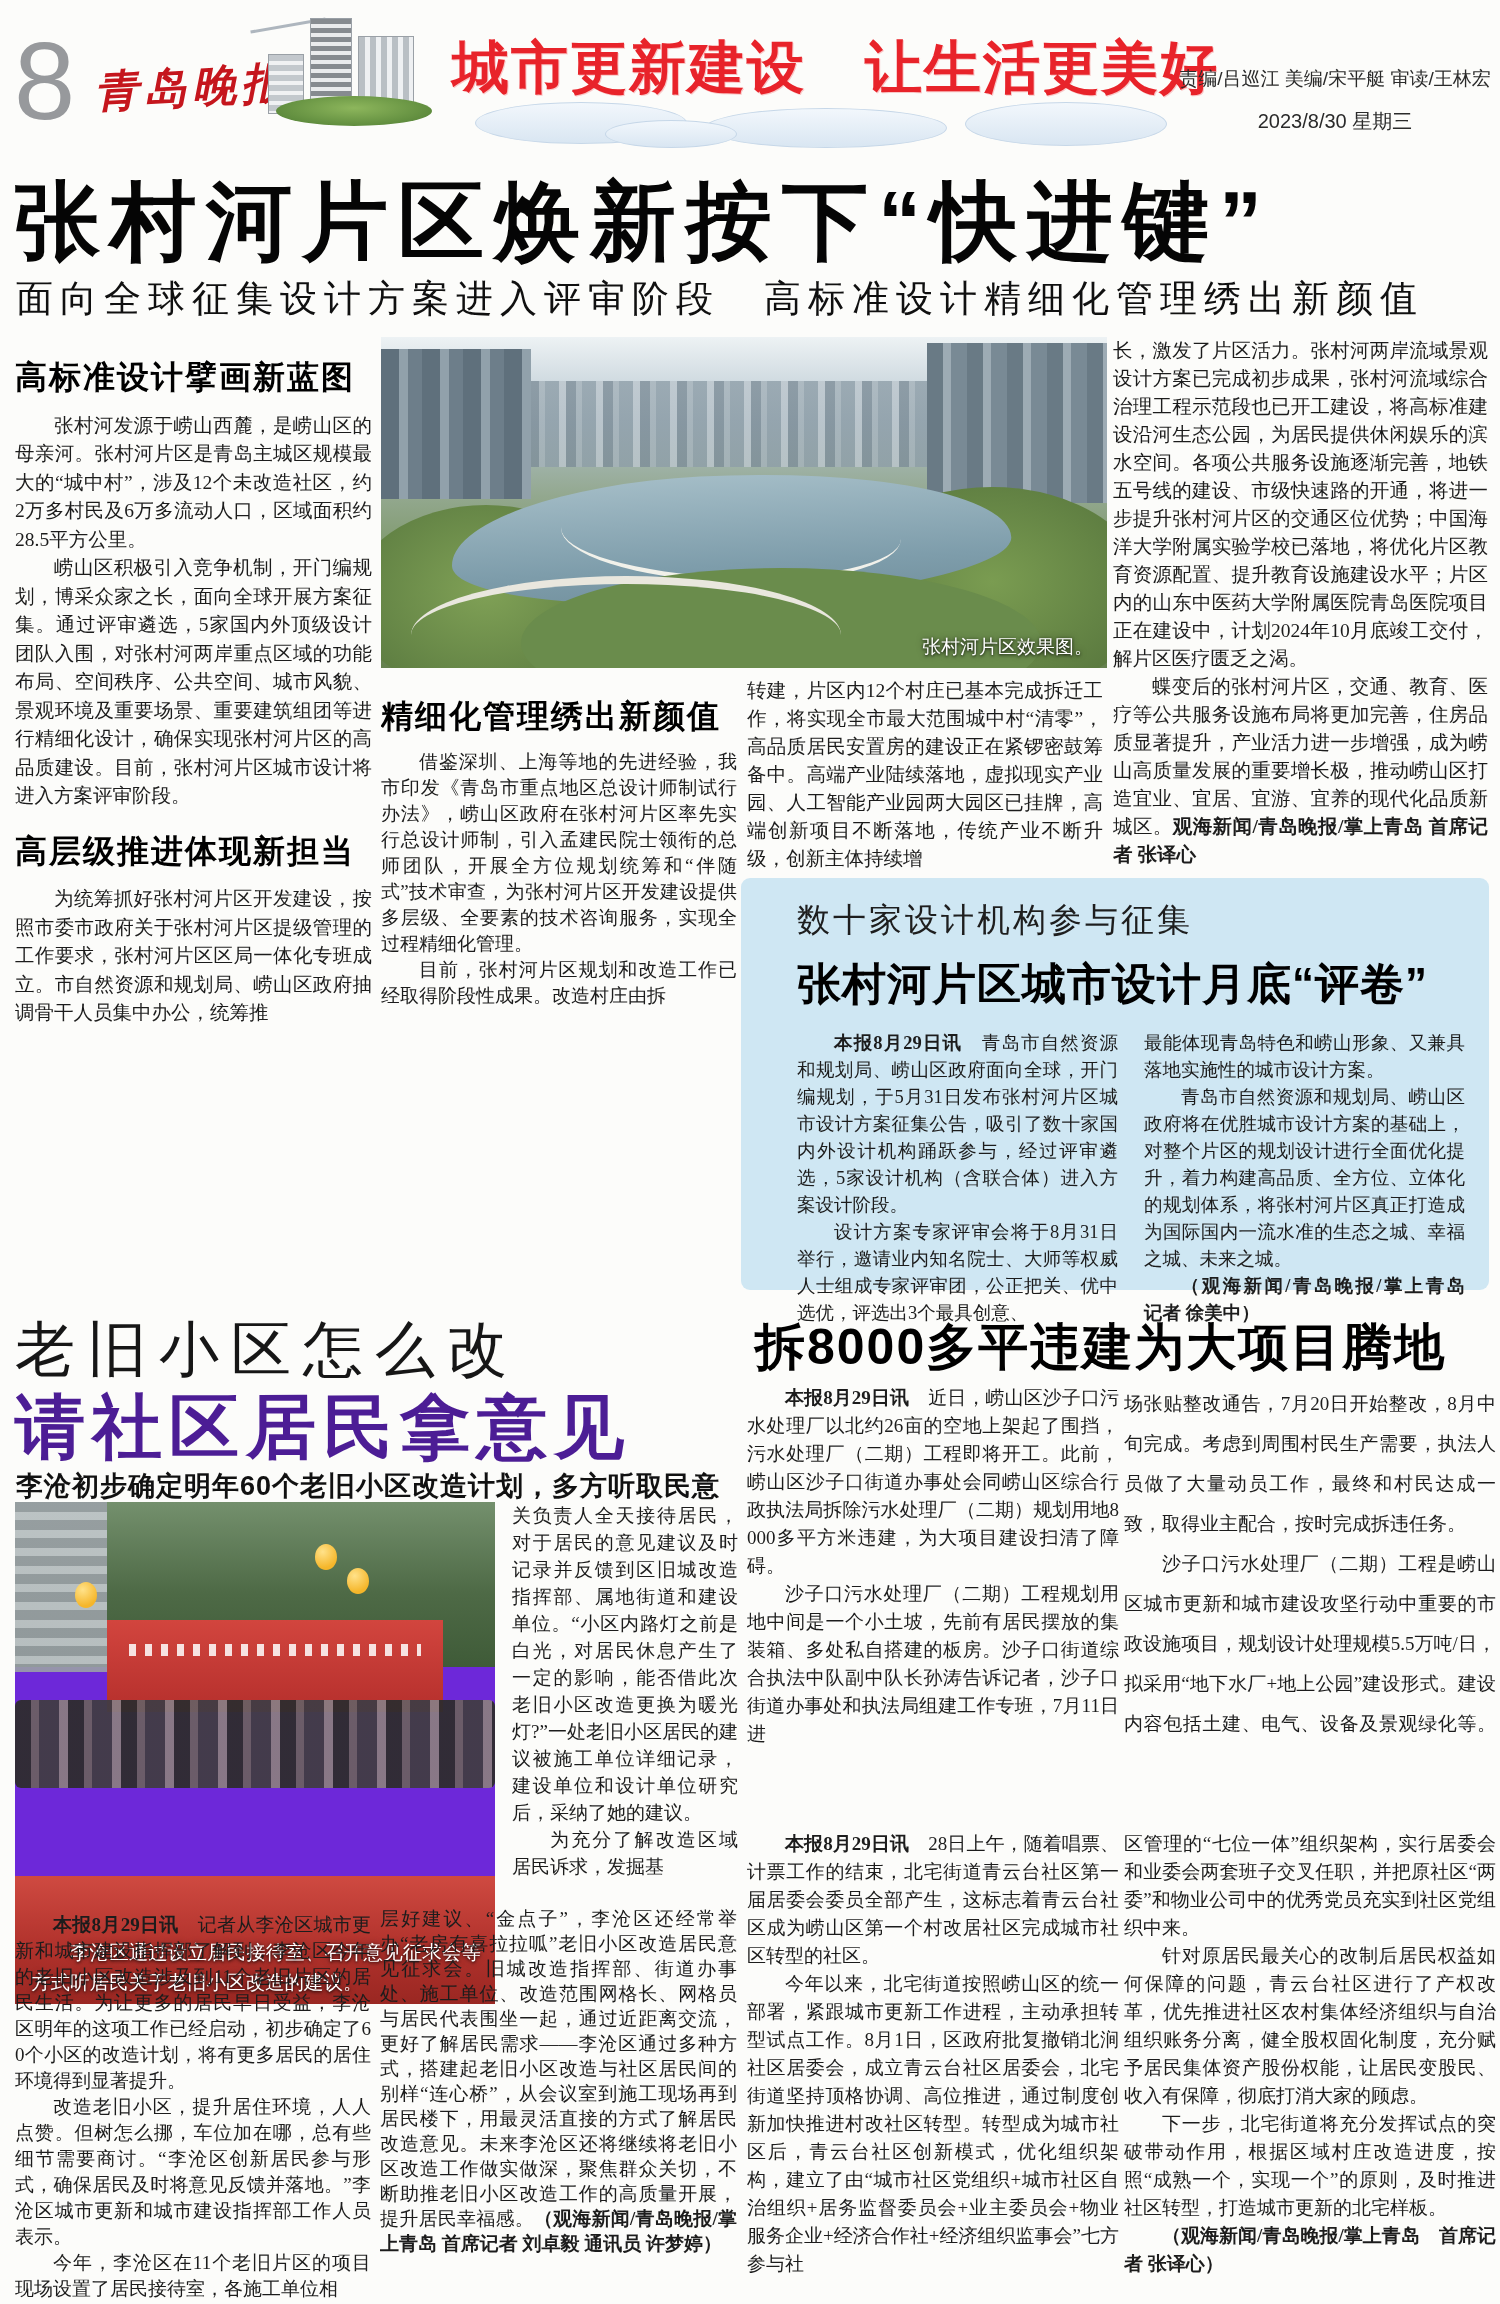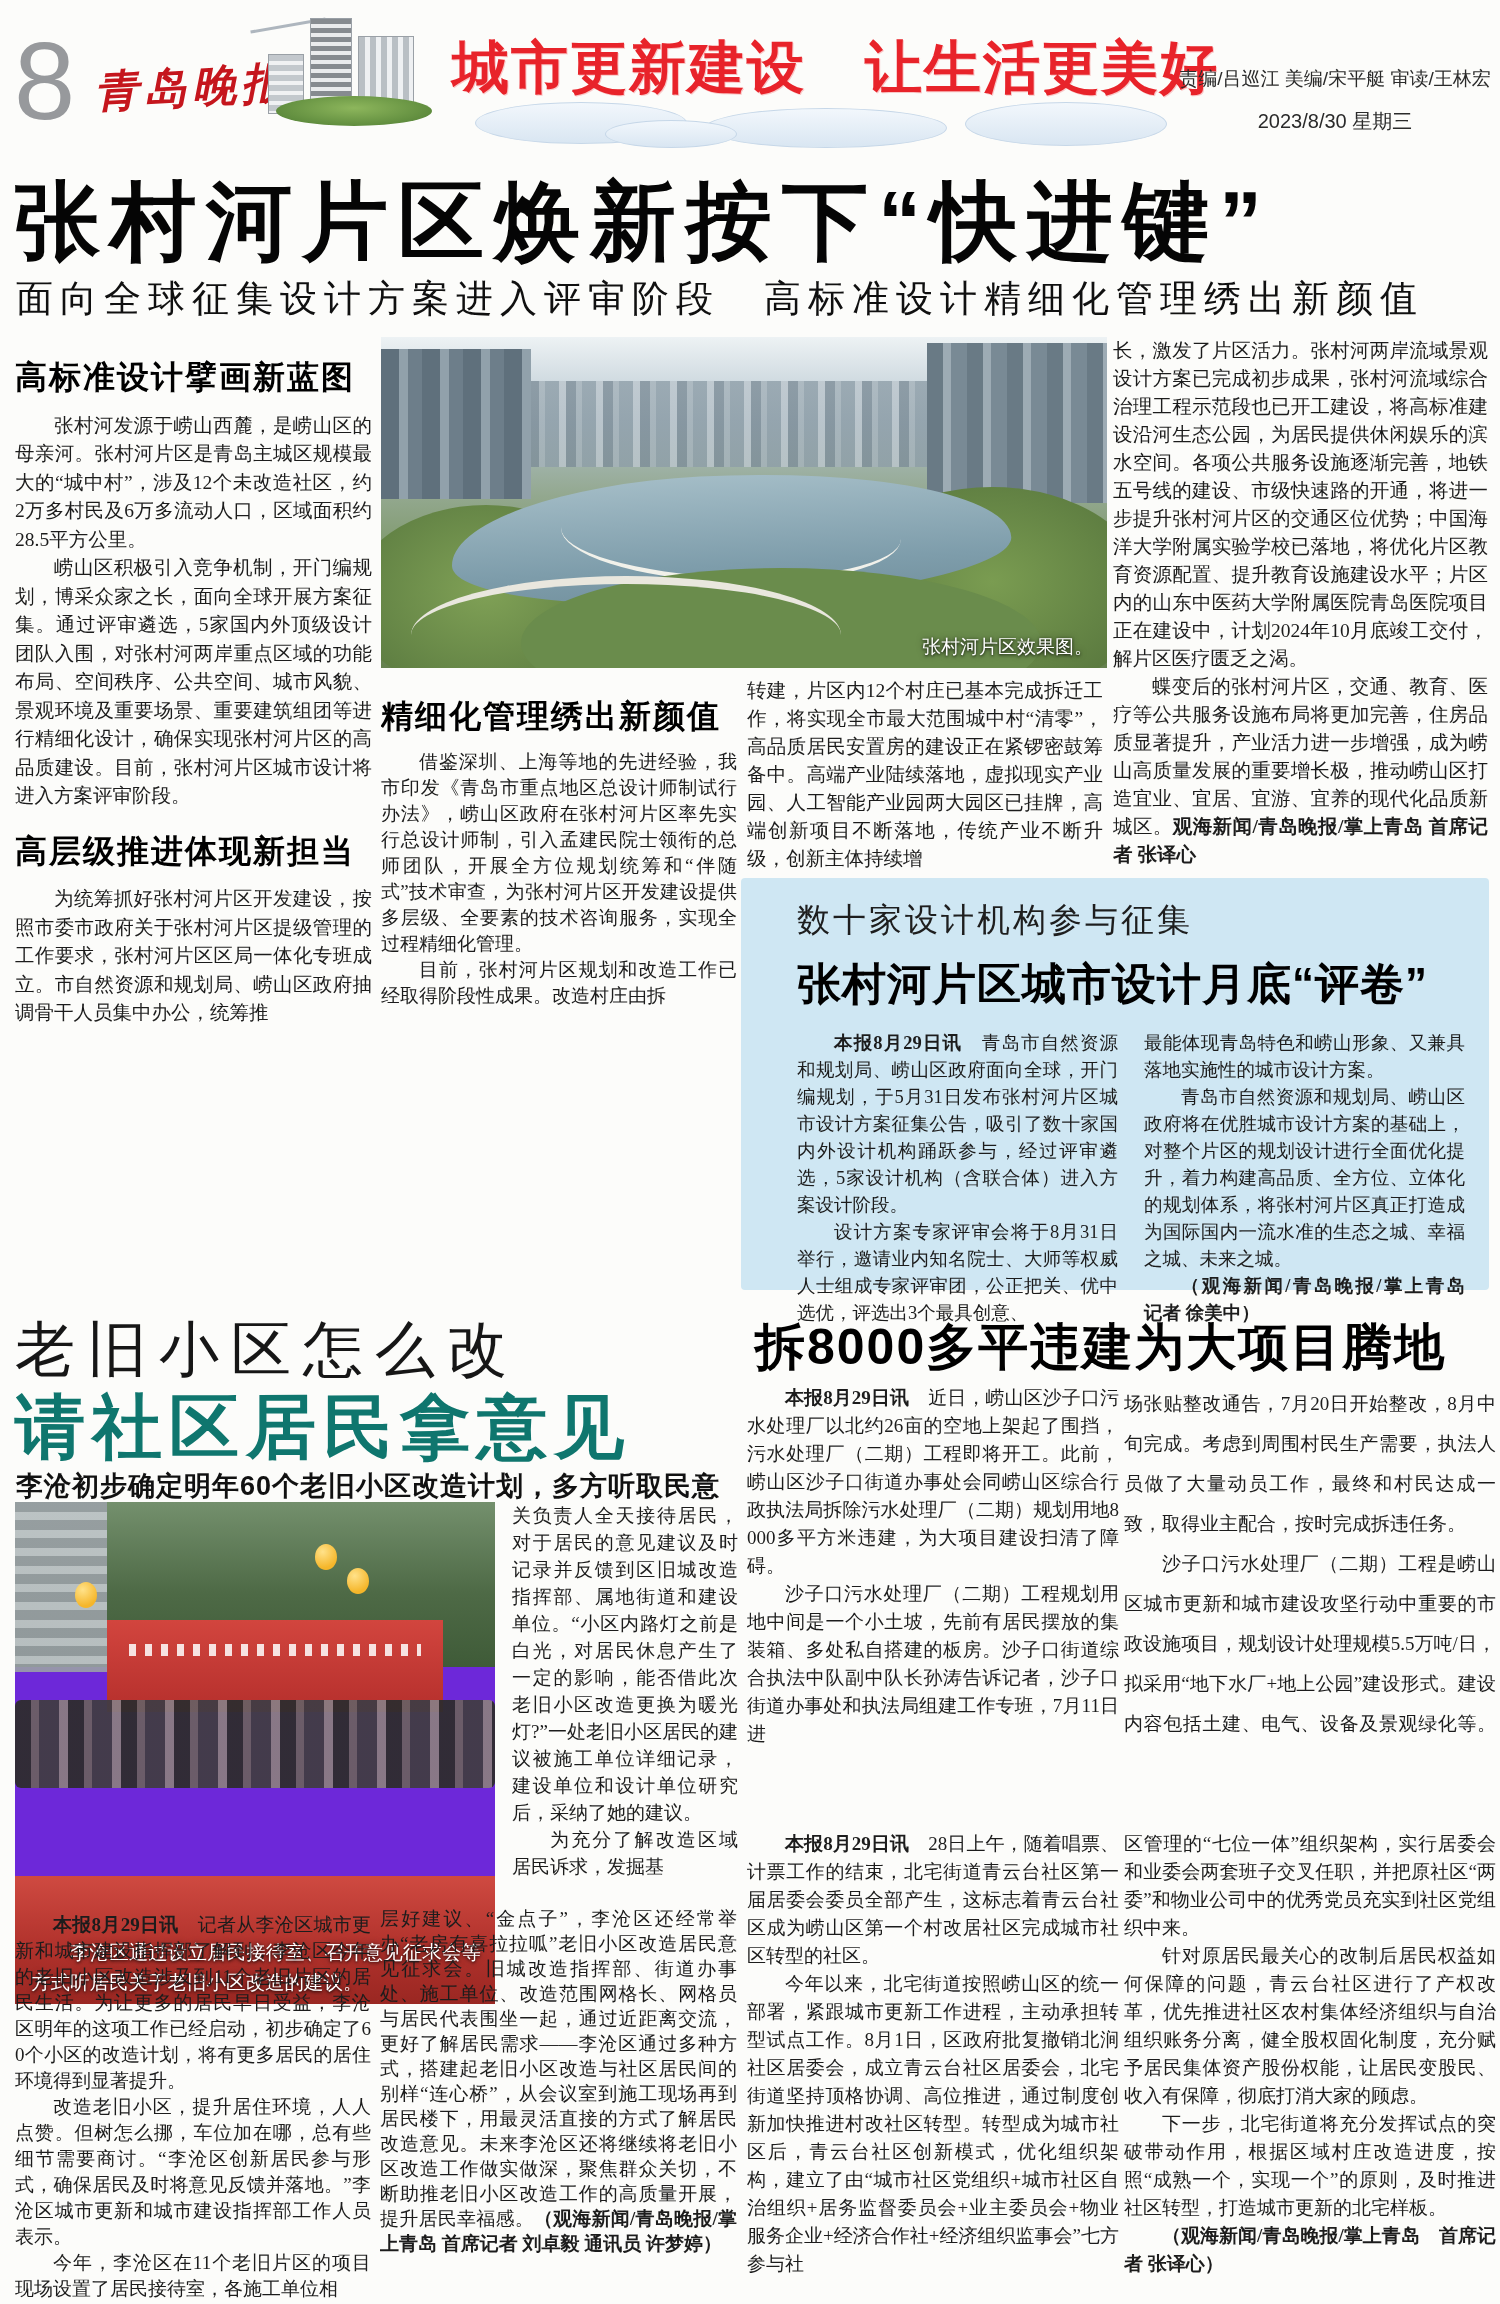--- a/index.html
+++ b/index.html
@@ -69,34 +69,34 @@
            background:#6a8c4c;}
   .p1-bridge{position:absolute;left:180px;top:148px;width:340px;height:92px;border-radius:50%;
            border-bottom:5px solid #f1f1ea;transform:rotate(2deg);}
   .p1-path{position:absolute;left:30px;bottom:-26px;width:430px;height:110px;border-radius:50%;
            border-top:8px solid #e9e7de;}
   .photo-cap{position:absolute;color:#fff;font-size:19px;font-family:"Liberation Sans",sans-serif;
            text-shadow:0 1px 3px rgba(0,0,0,.85),0 0 6px rgba(0,0,0,.5);}
   .p1cap{right:14px;bottom:8px;}
 
   
-  .box{left:741px;top:878px;width:748px;height:412px;background:#cfe7f3;border-radius:4px;
+  .box{left:741px;top:878px;width:748px;height:412px;background:#cfe7f3;border-radius:9px;
        padding:20px 24px 16px 56px;box-sizing:border-box;}
   .box-kicker{font-family:"Liberation Sans",sans-serif;font-weight:500;font-size:33px;
        letter-spacing:3px;color:#1e1e1e;}
   .box-headline{font-family:"Liberation Sans",sans-serif;font-weight:900;font-size:44px;
        letter-spacing:1px;color:#000;margin-top:12px;white-space:nowrap;}
   .boxcols{display:flex;gap:26px;margin-top:16px;font-size:18.5px;line-height:27px;}
   .bcol{flex:1;min-width:0;}
 
   
   .h-soft{left:15px;top:1310px;font-family:"Liberation Sans",sans-serif;font-weight:400;
           font-size:60px;letter-spacing:12px;color:#161616;white-space:nowrap;}
   .h-big2{left:15px;top:1381px;font-family:"Liberation Sans",sans-serif;font-weight:900;
-          font-size:70px;letter-spacing:7px;color:#0f766e;white-space:nowrap;}
+          font-size:70px;letter-spacing:7px;color:#4c1d95;white-space:nowrap;}
   .h-subtitle{left:16px;top:1468px;font-family:"Liberation Sans",sans-serif;font-weight:700;
           font-size:27px;letter-spacing:1px;color:#111;white-space:nowrap;}
   .photo2{left:15px;top:1502px;width:480px;height:502px;overflow:hidden;background:#6d28d9;}
   .p2-trees{position:absolute;left:0;top:0;right:0;height:165px;
           background:linear-gradient(#74906d,#4e6a46 55%,#3f5b38);}
   .p2-bldg{position:absolute;left:0;top:0;width:92px;height:170px;opacity:.9;
           background:repeating-linear-gradient(#9aa0a6 0 10px,#c4c9ce 10px 18px);}
   .p2-banner{position:absolute;left:92px;top:118px;width:336px;height:92px;
           background:linear-gradient(#d2453e,#b52f2c);}
   .p2-bannertxt{position:absolute;left:22px;top:24px;right:22px;height:12px;opacity:.85;

